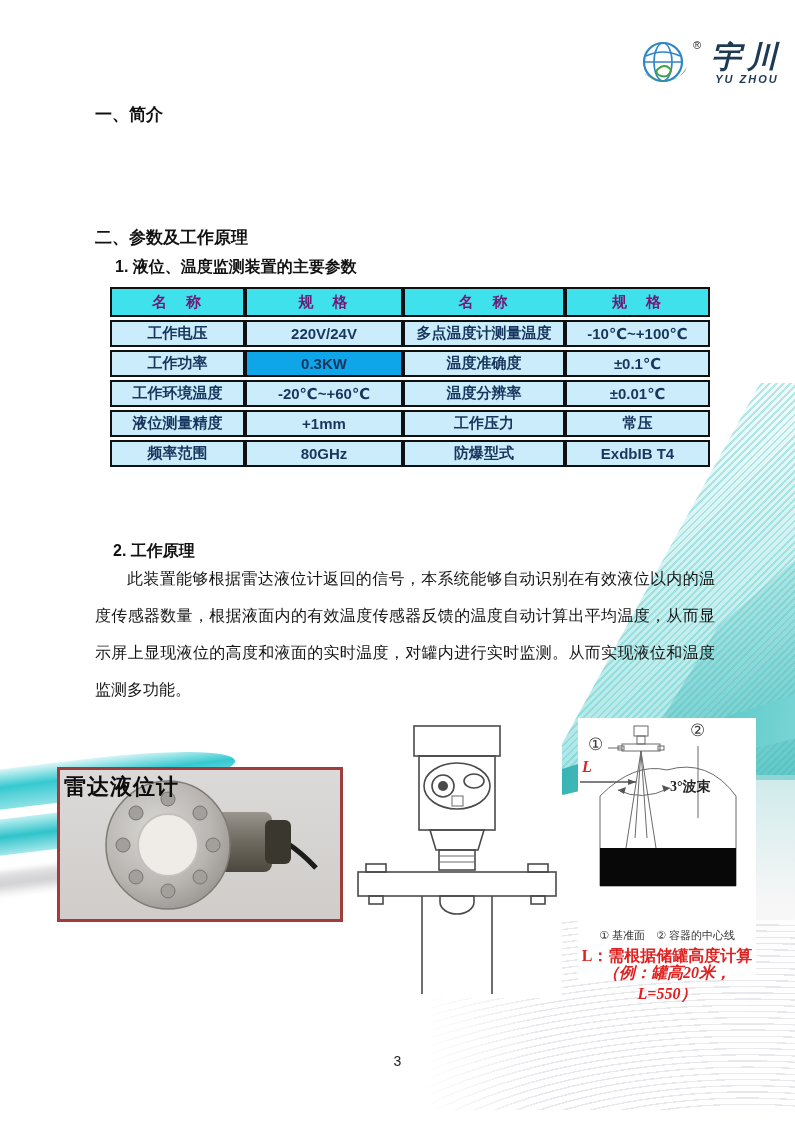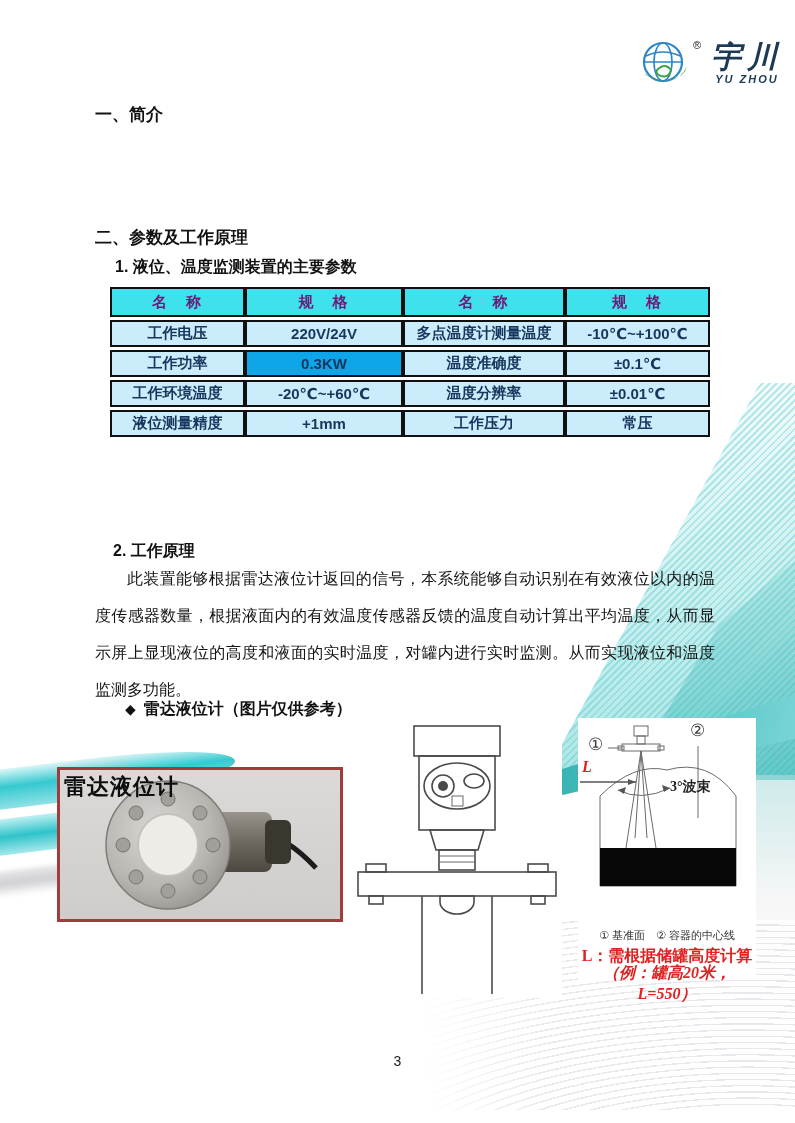--- a/index.html
+++ b/index.html
@@ -154,29 +154,32 @@
         <td style="background: rgb(203, 237, 251);">-20℃~+60℃</td>
         <td style="background: rgb(203, 237, 251);">温度分辨率</td>
         <td style="background: rgb(203, 237, 251);">±0.01℃</td>
       </tr>
       <tr>
         <td style="background: rgb(203, 237, 251);">液位测量精度</td>
         <td style="background: rgb(203, 237, 251);">+1mm</td>
         <td style="background: rgb(203, 237, 251);">工作压力</td>
         <td style="background: rgb(203, 237, 251);">常压</td>
       </tr>
+      <tr>
+        <td style="background: rgb(203, 237, 251);">频率范围</td>
+        <td style="background: rgb(203, 237, 251);">80GHz</td>
+        <td style="background: rgb(203, 237, 251);">防爆型式</td>
+        <td style="background: rgb(203, 237, 251);">ExdbIB T4</td>
+      </tr>
     </tbody>
   </table>
 
   <div class="abs h-sub" style="left:113px; top:541px;">2. 工作原理</div>
   <div class="abs para" style="left:95px; top:560px; width:620px;">此装置能够根据雷达液位计返回的信号，本系统能够自动识别在有效液位以内的温度传感器数量，根据液面内的有效温度传感器反馈的温度自动计算出平均温度，从而显示屏上显现液位的高度和液面的实时温度，对罐内进行实时监测。从而实现液位和温度监测多功能。</div>
 
-  <div class="abs" id="bullet-line">
-    <span class="diamond">◆</span><span>雷达液位计（图片仅供参考）</span>
-  </div>
 
   <div class="fig" id="photo">
     <span class="label">雷达液位计</span>
     <svg width="286" height="149" viewBox="0 0 286 149">
       <defs>
         <radialGradient id="flg" cx="40%" cy="38%" r="75%">
           <stop offset="0%" stop-color="#d9d7d4"></stop>
             <stop offset="60%" stop-color="#b9b6b2"></stop>
             <stop offset="100%" stop-color="#8f8c88"></stop>
         </radialGradient>

